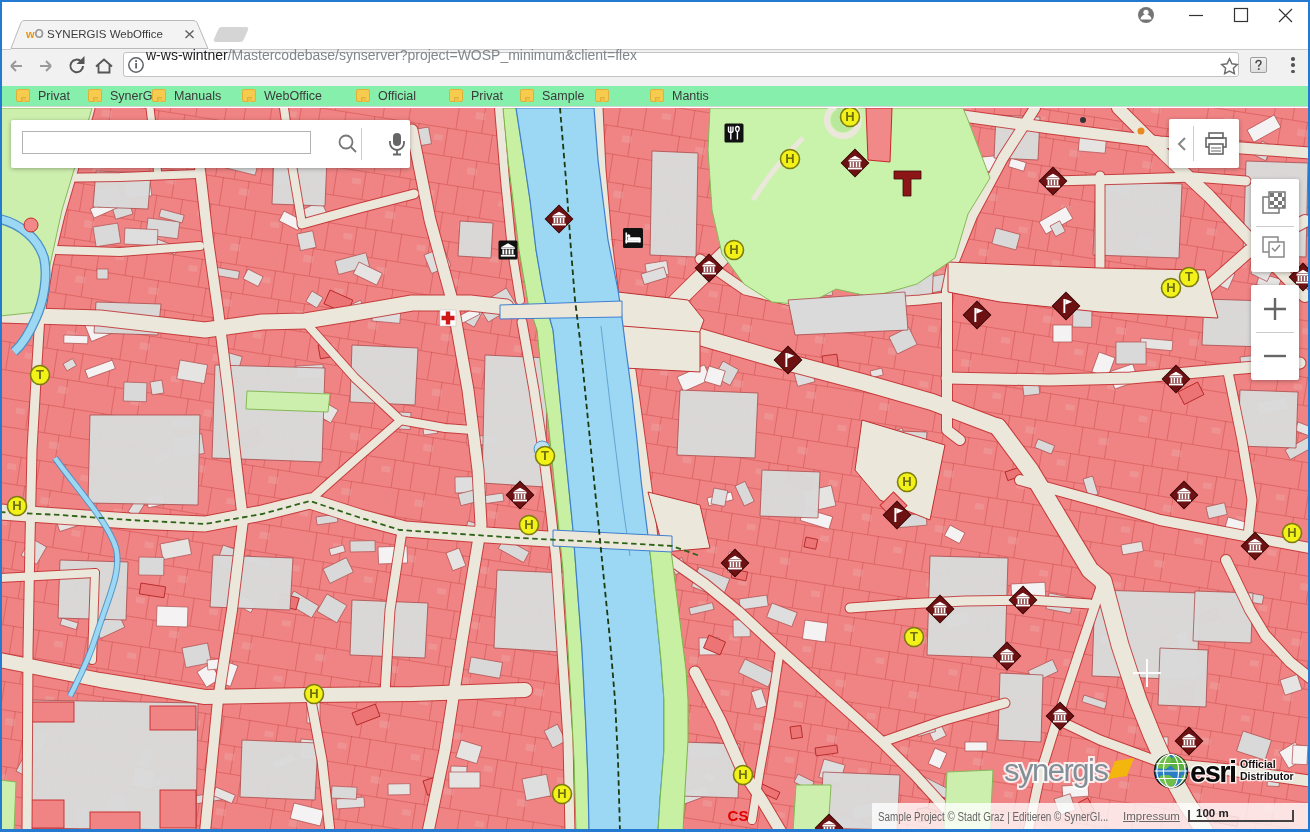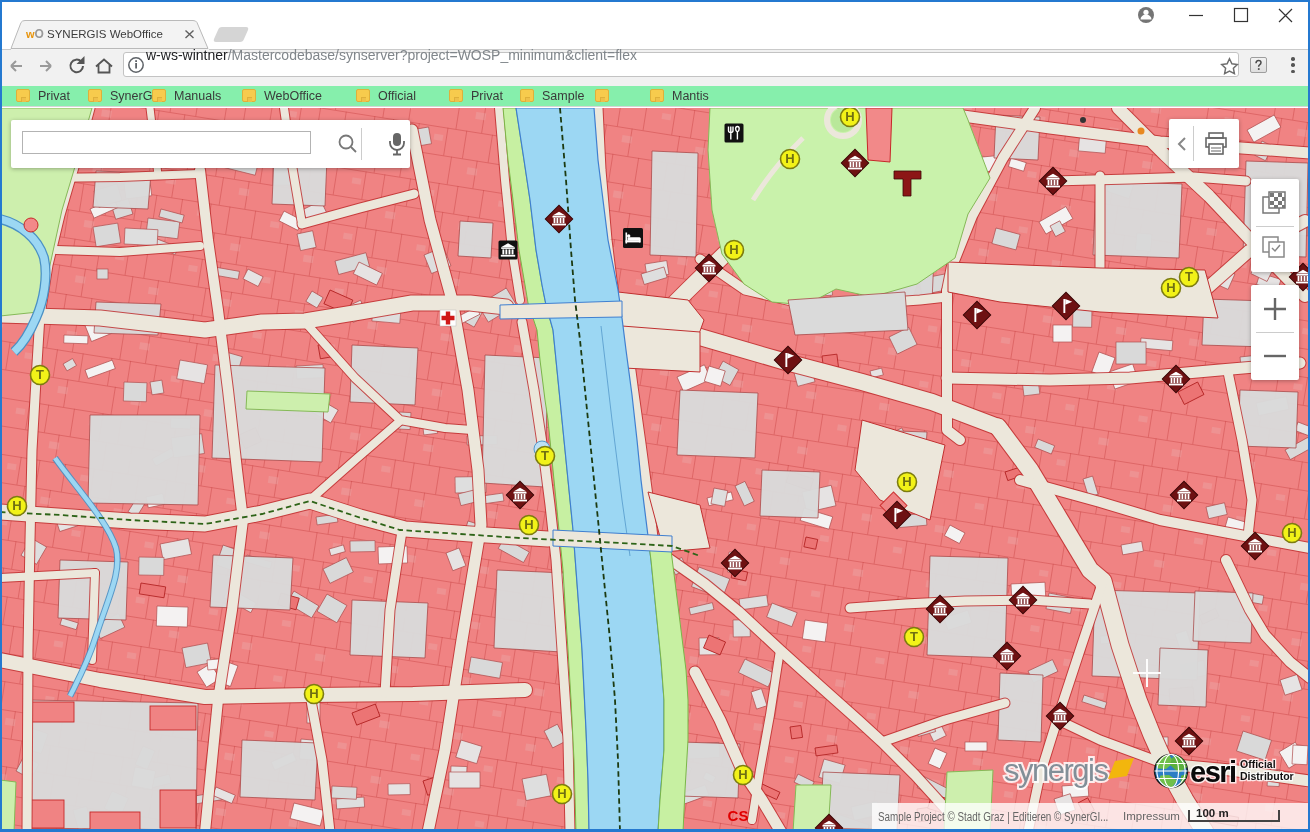--- a/index.html
+++ b/index.html
@@ -878,21 +878,21 @@
   <svg width="48" height="48" style="position:absolute;left:0;top:0" xmlns="http://www.w3.org/2000/svg">
       <path d="M13,24 h22 M24,13 v22" stroke="#666" stroke-width="2.4"></path>
     </svg>
   <div style="position:absolute;left:5px;top:47px;width:38px;height:1px;background:#ccc"></div>
   <svg width="48" height="48" style="position:absolute;left:0;top:48px" xmlns="http://www.w3.org/2000/svg">
       <path d="M13,23 h22" stroke="#666" stroke-width="2.4"></path>
     </svg>
 </div>
 <div style="position:absolute;left:872px;top:803px;width:438px;height:26px;background:rgba(255,255,255,0.78);font:12.5px 'Liberation Sans',sans-serif;color:#666">
   <span style="position:absolute;left:6px;top:7px;font-size:12px;white-space:nowrap;transform:scaleX(0.82);transform-origin:0 0">Sample Project © Stadt Graz | Editieren © SynerGI...</span>
-  <span style="position:absolute;left:251px;top:7px;font-size:11.5px;">Impressum</span>
-  <div style="position:absolute;left:316px;top:7px;width:92px;height:12px;border-left:2px solid #444;border-right:2px solid #444;border-bottom:2px solid #444">
+  <span style="position:absolute;left:251px;top:7px;font-size:11.5px;text-decoration:underline">Impressum</span>
+  <div style="position:absolute;left:316px;top:7px;width:106px;height:12px;border-left:2px solid #444;border-right:2px solid #444;border-bottom:2px solid #444">
     <span style="position:absolute;left:6px;top:-3px;font:bold 11.5px 'Liberation Sans',sans-serif;color:#222">100 m</span>
   </div>
 </div>
 
 <div style="position:absolute;left:0;top:2px;width:2px;height:830px;background:#2479d0"></div>
 <div style="position:absolute;left:1308px;top:2px;width:2px;height:830px;background:#2479d0"></div>
 <div style="position:absolute;left:0;top:829px;width:1310px;height:3px;background:#2479d0"></div>
 
 </body></html>

